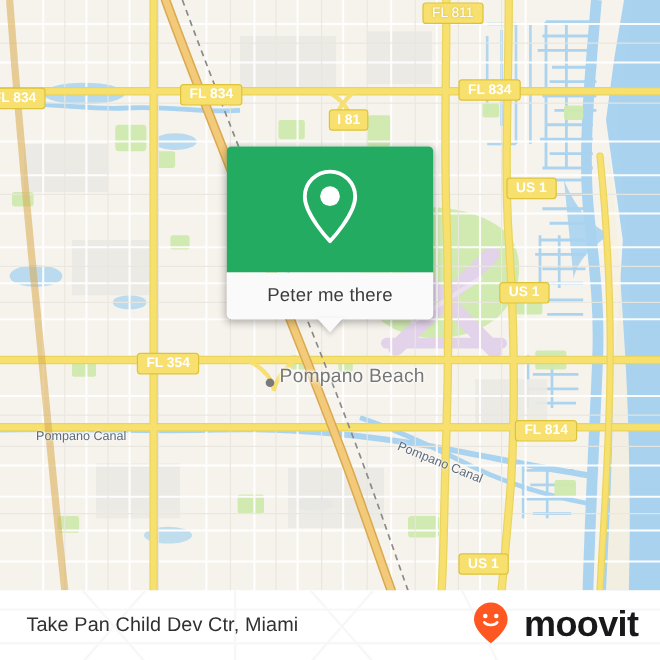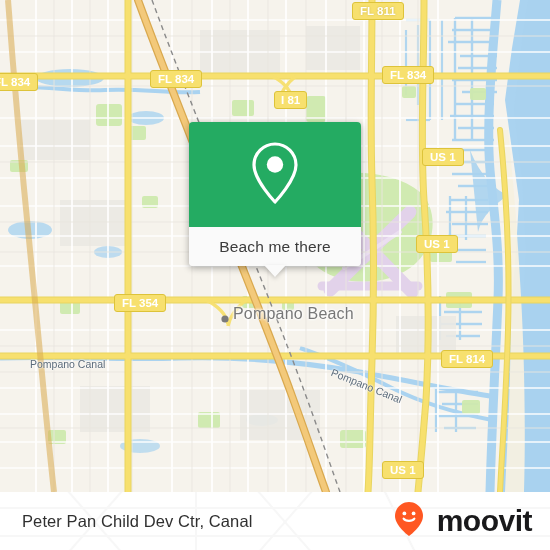--- a/index.html
+++ b/index.html
@@ -311,21 +311,21 @@
           <path d="M272,76 C284,82 292,92 294,104"></path>
           <path d="M296,76 C286,84 280,92 278,104"></path>
           <path d="M206,300 C218,306 226,314 228,324"></path>
           <path d="M246,300 C236,308 230,316 228,326"></path>
         </g>
 
         <circle cx="225" cy="319" r="3.6" fill="#7a7a7a"></circle>
       </g>
     </svg>
 
-    <div style="position:absolute;left:352px;top:2px;background:#f7e06e;border:1.5px solid #ddc33a;border-radius:3px;padding:2px 7px;font-size:11.5px;font-weight:bold;color:#fff;text-shadow:0 0 2px rgba(120,100,0,.35);">
+    <div style="position:absolute;left:352px;top:2px;background:#f7e06e;border:1.5px solid #ddc33a;border-radius:3px;padding:2px 7px;font-size:11.5px;font-weight:normal;color:#fff;text-shadow:0 0 2px rgba(120,100,0,.35);">
       <span>FL 811</span>
     </div>
     <div style="position:absolute;left:382px;top:66px;background:#f7e06e;border:1.5px solid #ddc33a;border-radius:3px;padding:2px 7px;font-size:11.5px;font-weight:bold;color:#fff;">
       <span>FL 834</span>
     </div>
     <div style="position:absolute;left:150px;top:70px;background:#f7e06e;border:1.5px solid #ddc33a;border-radius:3px;padding:2px 7px;font-size:11.5px;font-weight:bold;color:#fff;">
       <span>FL 834</span>
     </div>
     <div style="position:absolute;left:-14px;top:73px;background:#f7e06e;border:1.5px solid #ddc33a;border-radius:3px;padding:2px 7px;font-size:11.5px;font-weight:bold;color:#fff;">
       <span>FL 834</span>
@@ -335,21 +335,21 @@
     </div>
     <div style="position:absolute;left:422px;top:148px;background:#f7e06e;border:1.5px solid #ddc33a;border-radius:3px;padding:2px 7px;font-size:11.5px;font-weight:bold;color:#fff;">
       <span>US 1</span>
     </div>
     <div style="position:absolute;left:416px;top:235px;background:#f7e06e;border:1.5px solid #ddc33a;border-radius:3px;padding:2px 7px;font-size:11.5px;font-weight:bold;color:#fff;">
       <span>US 1</span>
     </div>
     <div style="position:absolute;left:114px;top:294px;background:#f7e06e;border:1.5px solid #ddc33a;border-radius:3px;padding:2px 7px;font-size:11.5px;font-weight:bold;color:#fff;">
       <span>FL 354</span>
     </div>
-    <div style="position:absolute;left:441px;top:350px;background:#f7e06e;border:1.5px solid #ddc33a;border-radius:3px;padding:2px 7px;font-size:11.5px;font-weight:bold;color:#fff;">
+    <div style="position:absolute;left:429px;top:350px;background:#f7e06e;border:1.5px solid #ddc33a;border-radius:3px;padding:2px 7px;font-size:11.5px;font-weight:bold;color:#fff;">
       <span>FL 814</span>
     </div>
     <div style="position:absolute;left:382px;top:461px;background:#f7e06e;border:1.5px solid #ddc33a;border-radius:3px;padding:2px 7px;font-size:11.5px;font-weight:bold;color:#fff;">
       <span>US 1</span>
     </div>
 
     <div style="position:absolute;left:233px;top:305px;font-size:16px;color:#777;letter-spacing:.2px;text-shadow:0 0 3px #fff,0 0 3px #fff,0 0 3px #fff;">
       <span>Pompano Beach</span>
     </div>
 
@@ -365,41 +365,41 @@
   <div id="popup">
     <div id="popup-head">
       <span>
         <svg width="54" height="66" viewBox="0 0 54 66" xmlns="http://www.w3.org/2000/svg">
           <path d="M27 4 C15.4 4 6 13.4 6 25 C6 40 27 62 27 62 C27 62 48 40 48 25 C48 13.4 38.6 4 27 4 Z" fill="none" stroke="#ffffff" stroke-width="3.2" stroke-linejoin="round"></path>
           <circle cx="27" cy="24.5" r="8.2" fill="#ffffff"></circle>
         </svg>
       </span>
     </div>
     <div id="popup-body">
-      <span id="popup-label">Beach me there</span>
+      <span id="popup-label">Peter me there</span>
       <span id="popup-tail"></span>
     </div>
   </div>
 
   <div id="footer">
     <svg id="footer-bg" viewBox="0 0 550 58" xmlns="http://www.w3.org/2000/svg">
       <rect x="0" y="0" width="550" height="58" fill="#ffffff"></rect>
       <g stroke="#f1f1f1" stroke-width="2" fill="none">
         <path d="M60,-10 L130,70"></path>
           <path d="M130,-10 L60,70"></path>
         <path d="M196,-10 L196,70"></path>
           <path d="M250,-10 L320,70"></path>
         <path d="M320,-10 L250,70"></path>
           <path d="M0,16 L550,16"></path>
         <path d="M0,44 L550,44"></path>
           <path d="M380,-10 L420,70"></path>
       </g>
     </svg>
 
-    <div id="footer-title">Peter Pan Child Dev Ctr, Canal</div>
+    <div id="footer-title">Take Pan Child Dev Ctr, Miami</div>
 
     <div id="brand">
       <span>
         <svg width="30" height="36" viewBox="0 0 30 36" xmlns="http://www.w3.org/2000/svg">
           <path d="M15 1 C7.3 1 1 7.3 1 15 C1 25 15 35 15 35 C15 35 29 25 29 15 C29 7.3 22.7 1 15 1 Z" fill="#ff5722"></path>
           <circle cx="10.4" cy="12.4" r="1.9" fill="#ffffff"></circle>
           <circle cx="19.6" cy="12.4" r="1.9" fill="#ffffff"></circle>
           <path d="M9.6 17.6 C11.6 20.6 18.4 20.6 20.4 17.6" stroke="#ffffff" stroke-width="2.1" fill="none" stroke-linecap="round"></path>
         </svg>
       </span>

